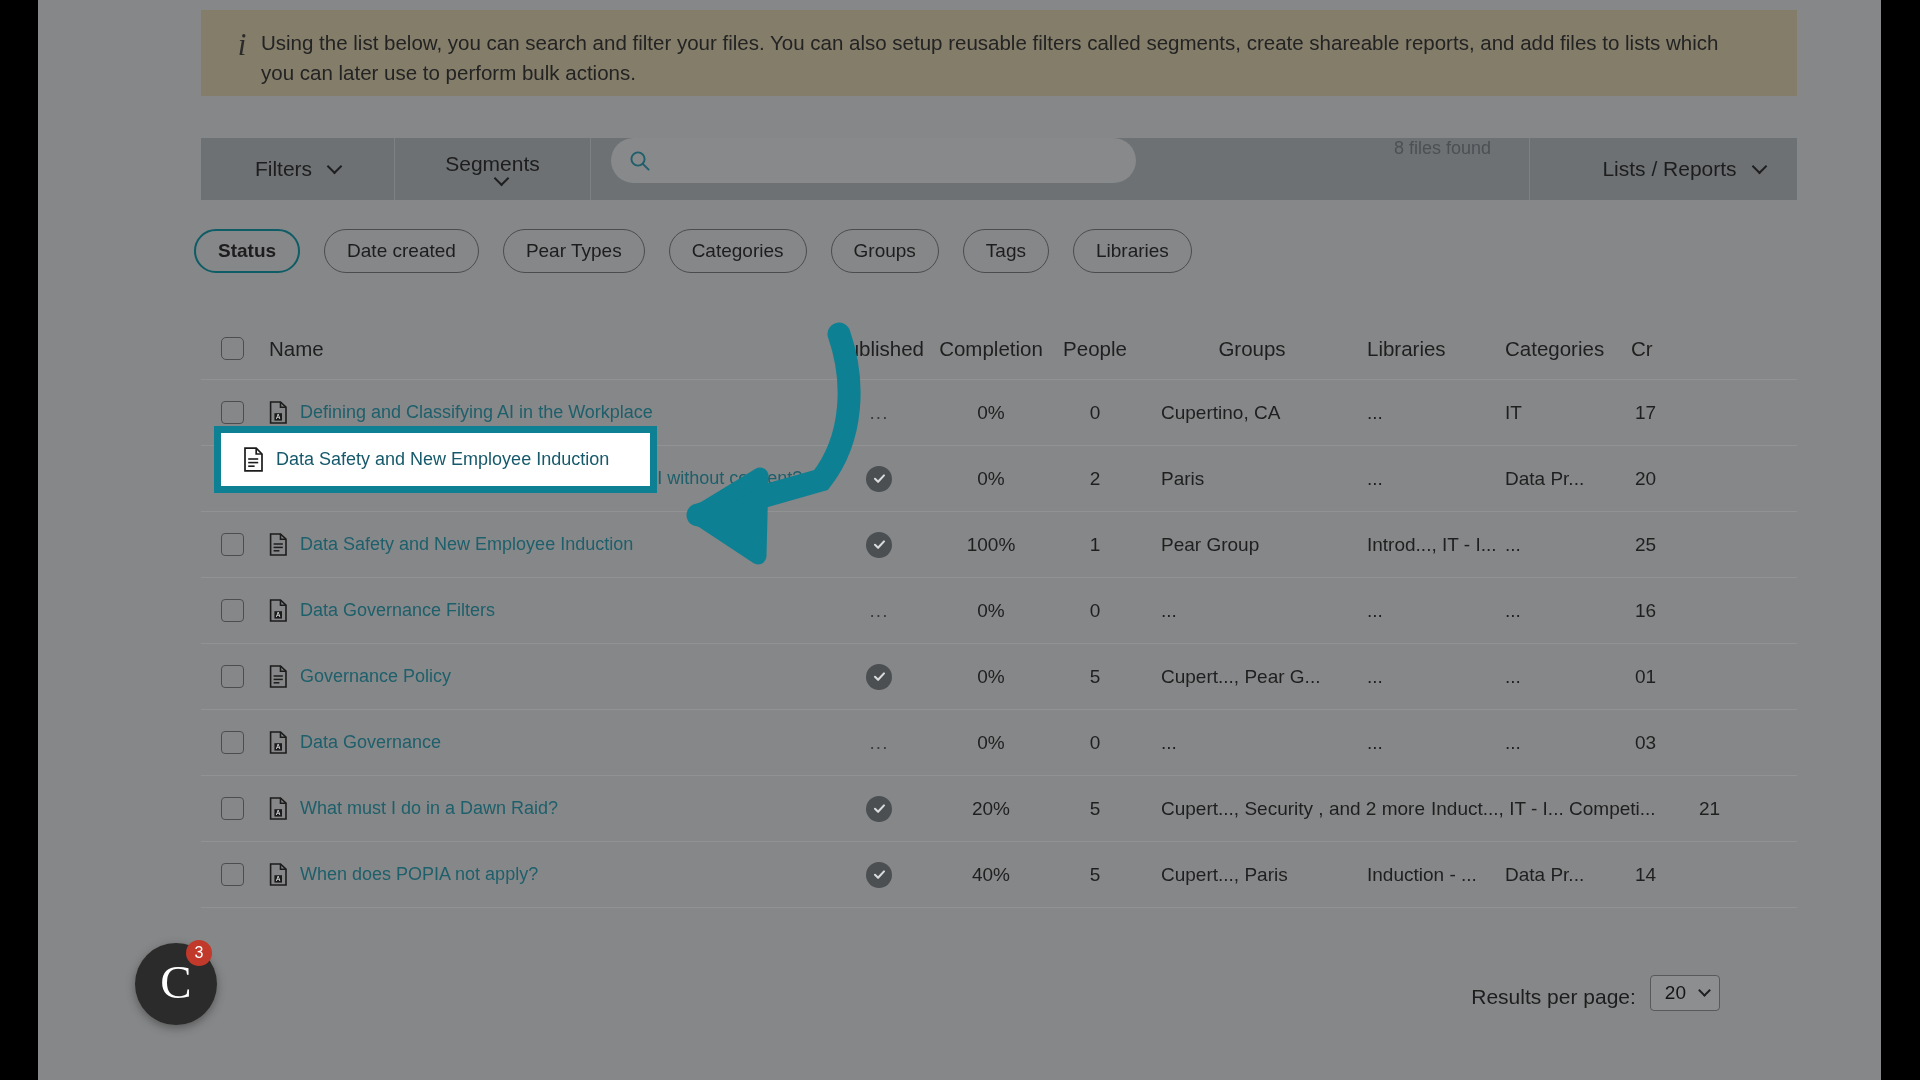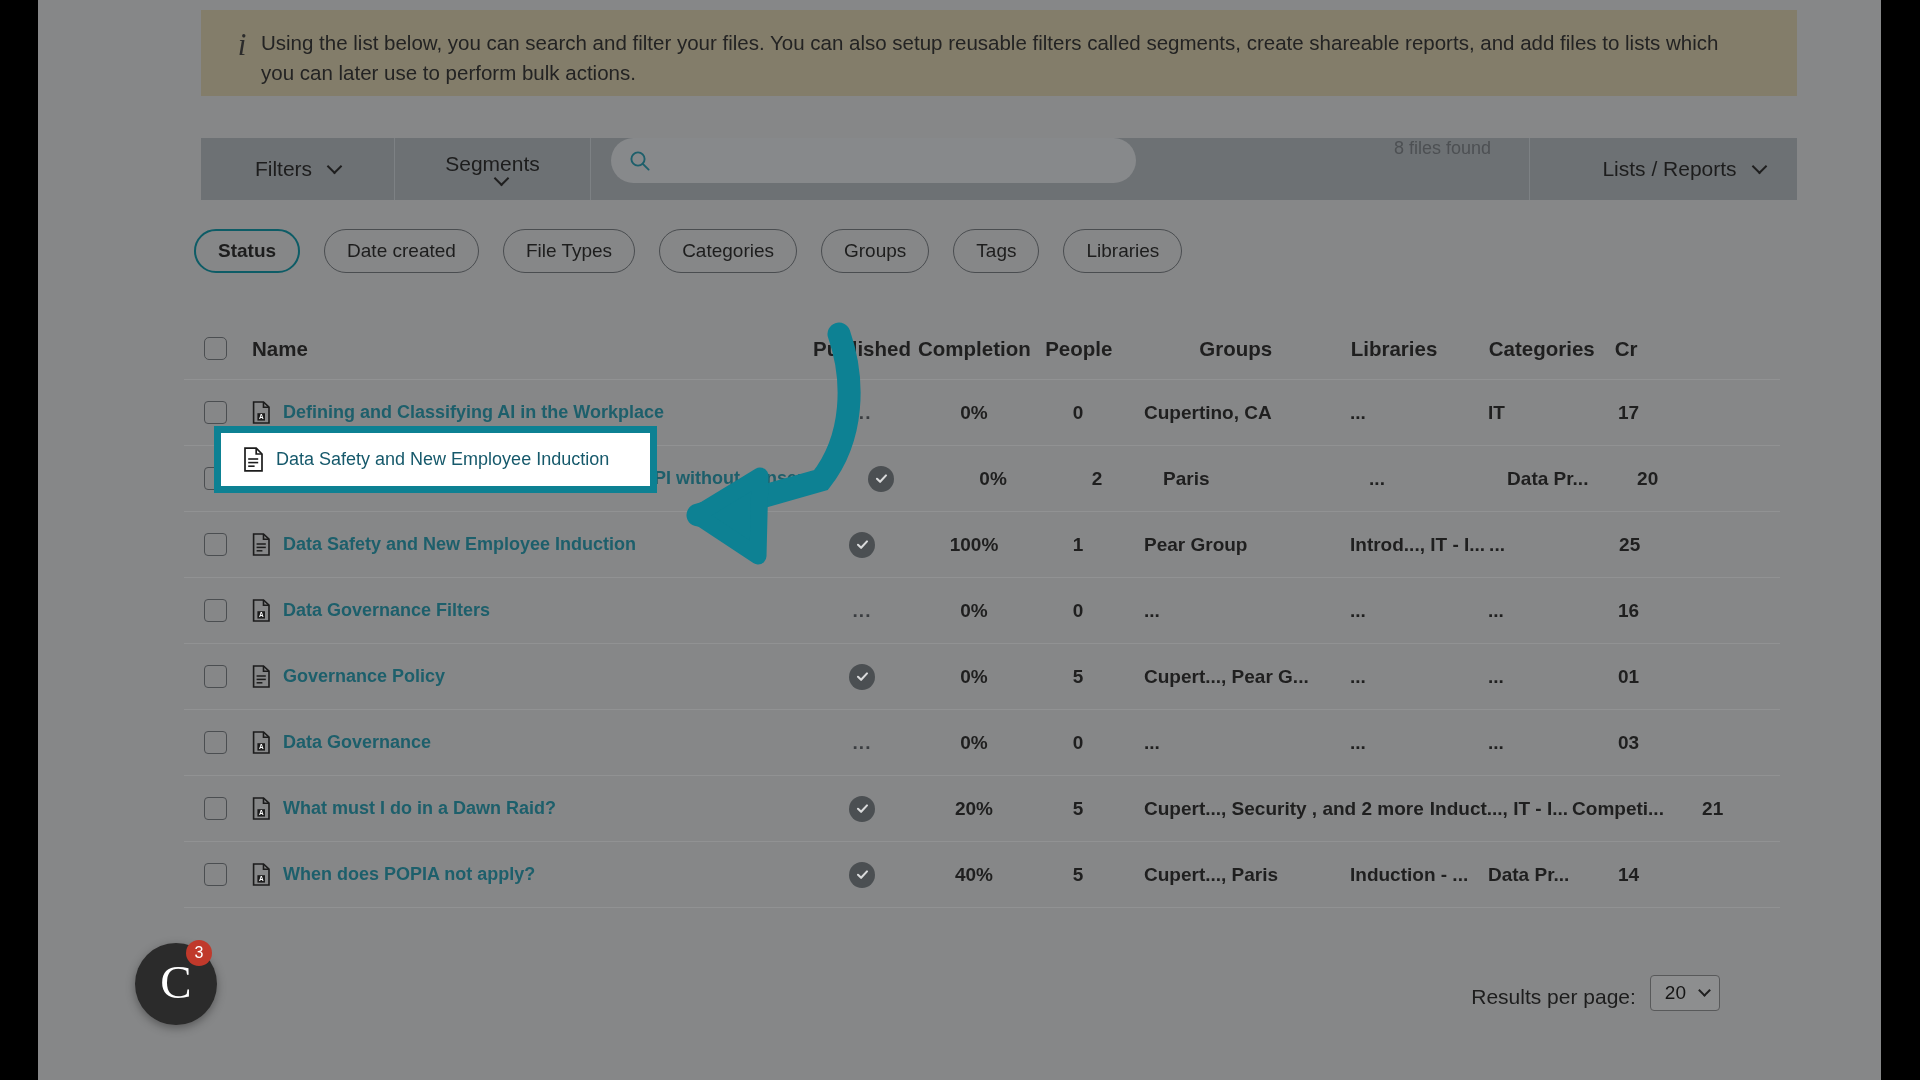--- a/index.html
+++ b/index.html
@@ -134,23 +134,22 @@
     font-family: "Liberation Sans", sans-serif;
   }
   .chip.active {
     border: 2.6px solid #0d5c66;
     font-weight: 600;
   }
 
   
   #table {
     position: absolute;
-    left: 146px; top: 318px;
+    left: 163px; top: 318px;
     width: 1596px;
-    font-weight: bold;
   }
   .trow {
     display: flex;
     align-items: center;
     height: 66px;
     border-bottom: 1px solid #919293;
     position: relative;
   }
   #thead {
     height: 62px;
@@ -309,21 +308,21 @@
     </div>
 
     <div id="chips">
         <div class="chip active">
           <span>Status</span>
         </div>
         <div class="chip">
           <span>Date created</span>
         </div>
         <div class="chip">
-          <span>File Types</span>
+          <span>Pear Types</span>
         </div>
         <div class="chip">
           <span>Categories</span>
         </div>
         <div class="chip">
           <span>Groups</span>
         </div>
         <div class="chip">
           <span>Tags</span>
         </div>

